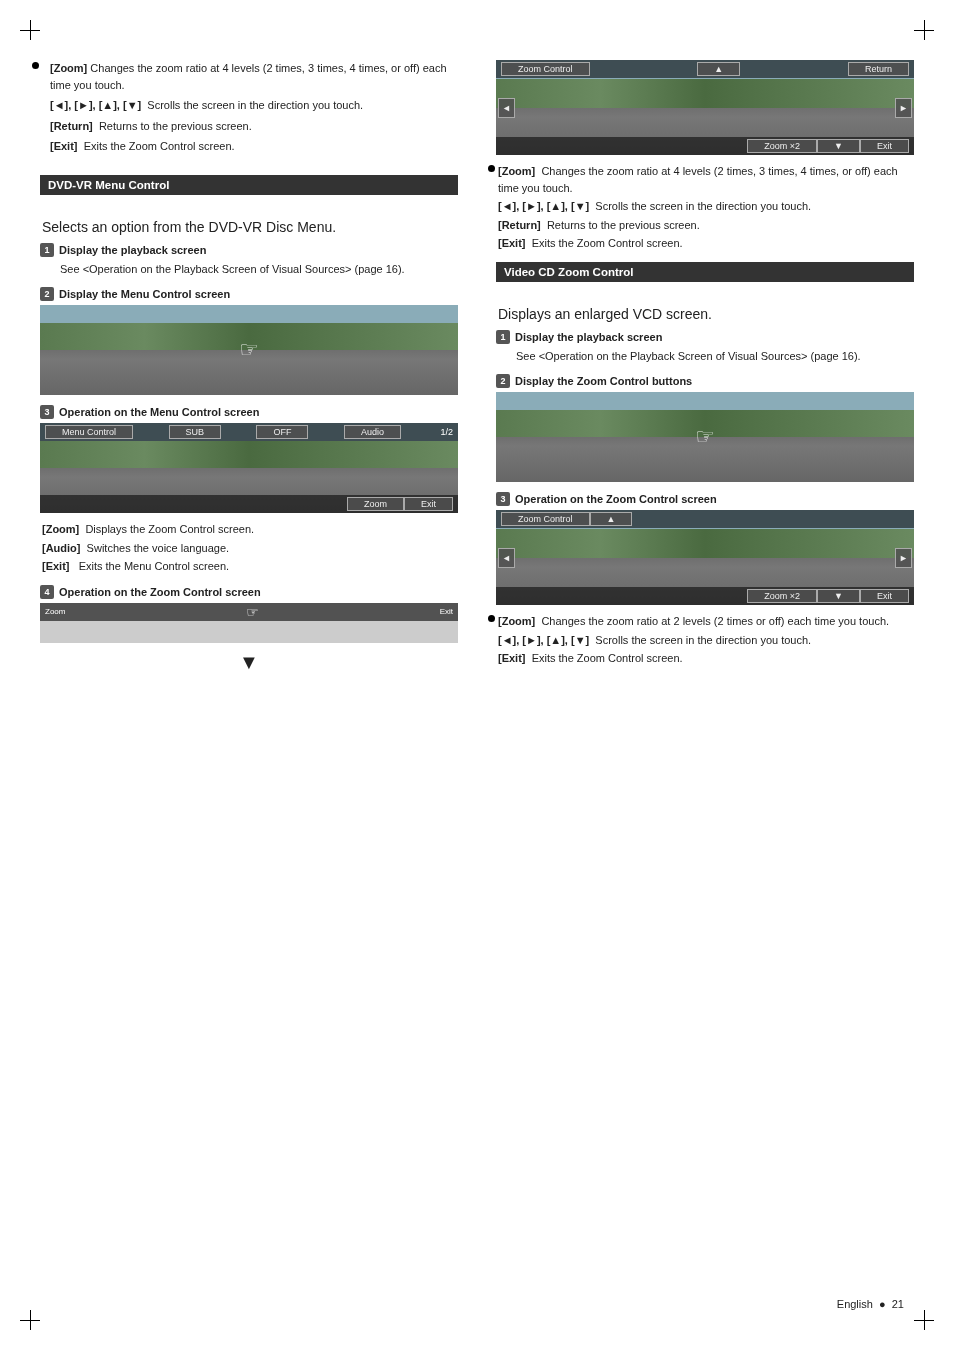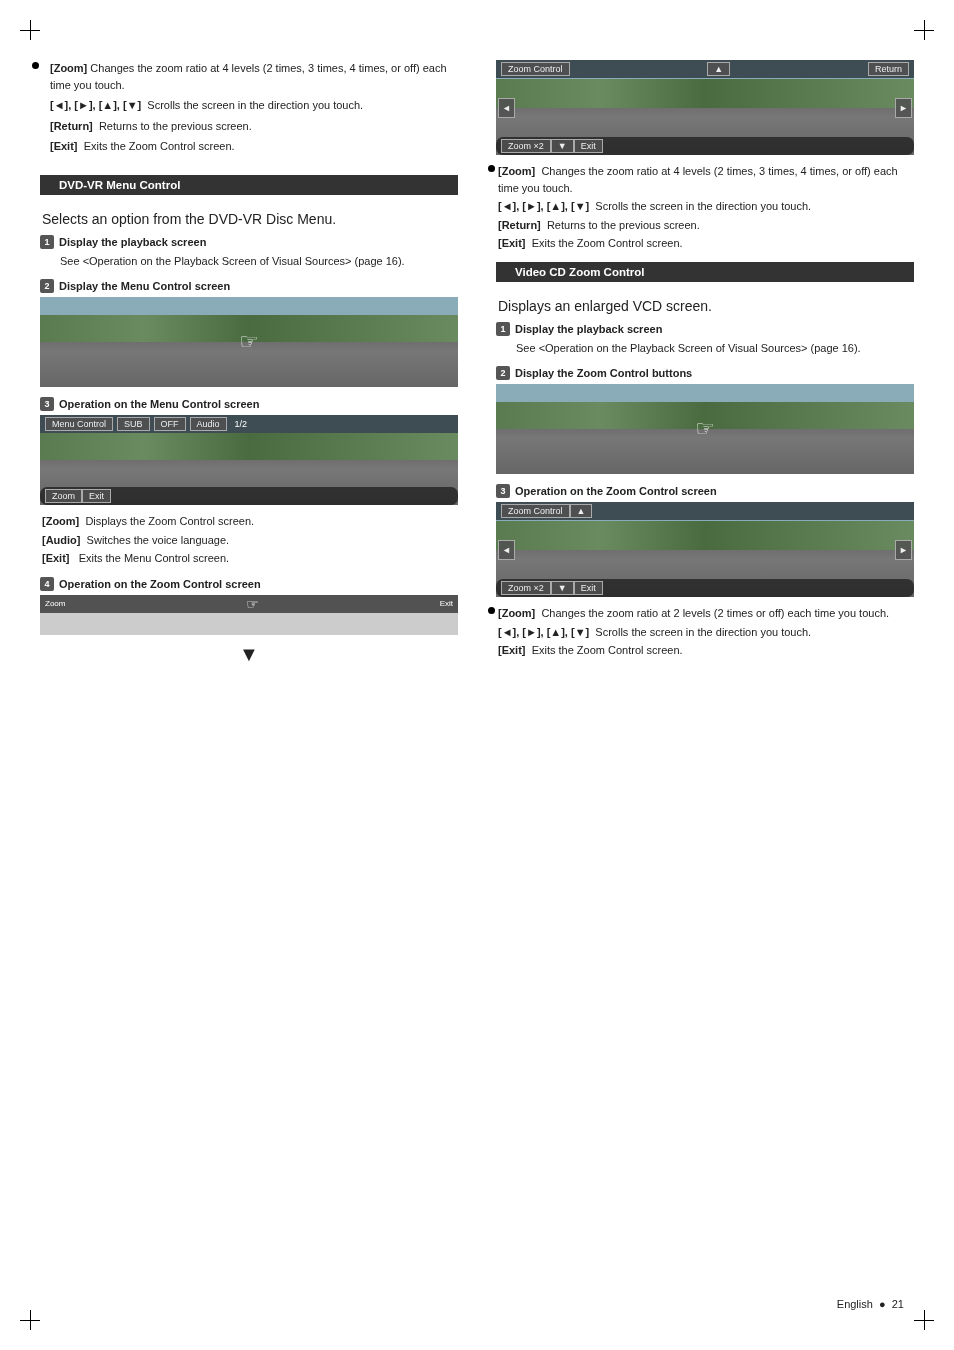--- a/index.html
+++ b/index.html
@@ -44,22 +44,22 @@
     .key-label {
       font-weight: bold;
     }
 
     
     .section-header {
       background: #333;
       color: #fff;
       font-weight: bold;
       font-size: 11.5px;
-      padding: 4px 19px;
-      margin-bottom: 16px;
+      padding: 4px 8px;
+      margin-bottom: 24px;
     }
 
     .section-desc {
       font-size: 14px;
       margin-bottom: 8px;
       padding-left: 2px;
     }
 
     
     .step {
@@ -124,32 +124,31 @@
       display: flex;
       justify-content: space-between;
       align-items: center;
       background: rgba(0,0,0,0.55);
       padding: 2px 5px;
     }
     .screen-btn {
       background: rgba(80,80,80,0.85);
       color: #eee;
       font-size: 9px;
-      padding: 1px 6px;
+      padding: 1px 16px;
       border: 1px solid #aaa;
     }
     .screen-bottom-bar {
       position: absolute;
       bottom: 0; left: 0; right: 0;
       display: flex;
-      justify-content: flex-start;
+      justify-content: flex-end;
       align-items: center;
       background: rgba(0,0,0,0.55);
       padding: 2px 5px;
-      border-radius: 7px;
     }
     .hand-icon {
       position: absolute;
       top: 50%;
       left: 50%;
       transform: translate(-50%, -50%);
       font-size: 22px;
       color: #fff;
       opacity: 0.85;
     }
@@ -320,21 +319,21 @@
           <div class="step-title">
             <span class="step-num">3</span>
             <span>Operation on the Menu Control screen</span>
           </div>
 
           <div class="screen-mock small">
             <div class="road-bg"></div>
             <div class="road-trees"></div>
             <div class="screen-ui">
 
-              <div class="screen-top-bar" style="justify-content: flex-start; gap: 4px;">
+              <div class="screen-top-bar" style="justify-content: space-between; gap: 4px;">
                 <span class="screen-btn">Menu Control</span>
                 <span class="screen-btn">SUB</span>
                 <span class="screen-btn">OFF</span>
                 <span class="screen-btn">Audio</span>
                 <span style="color:#fff; font-size:9px; margin-left:4px;">1/2</span>
               </div>
 
               <div class="screen-bottom-bar">
                 <span class="screen-btn">Zoom</span>
                 <span class="screen-btn">Exit</span>

